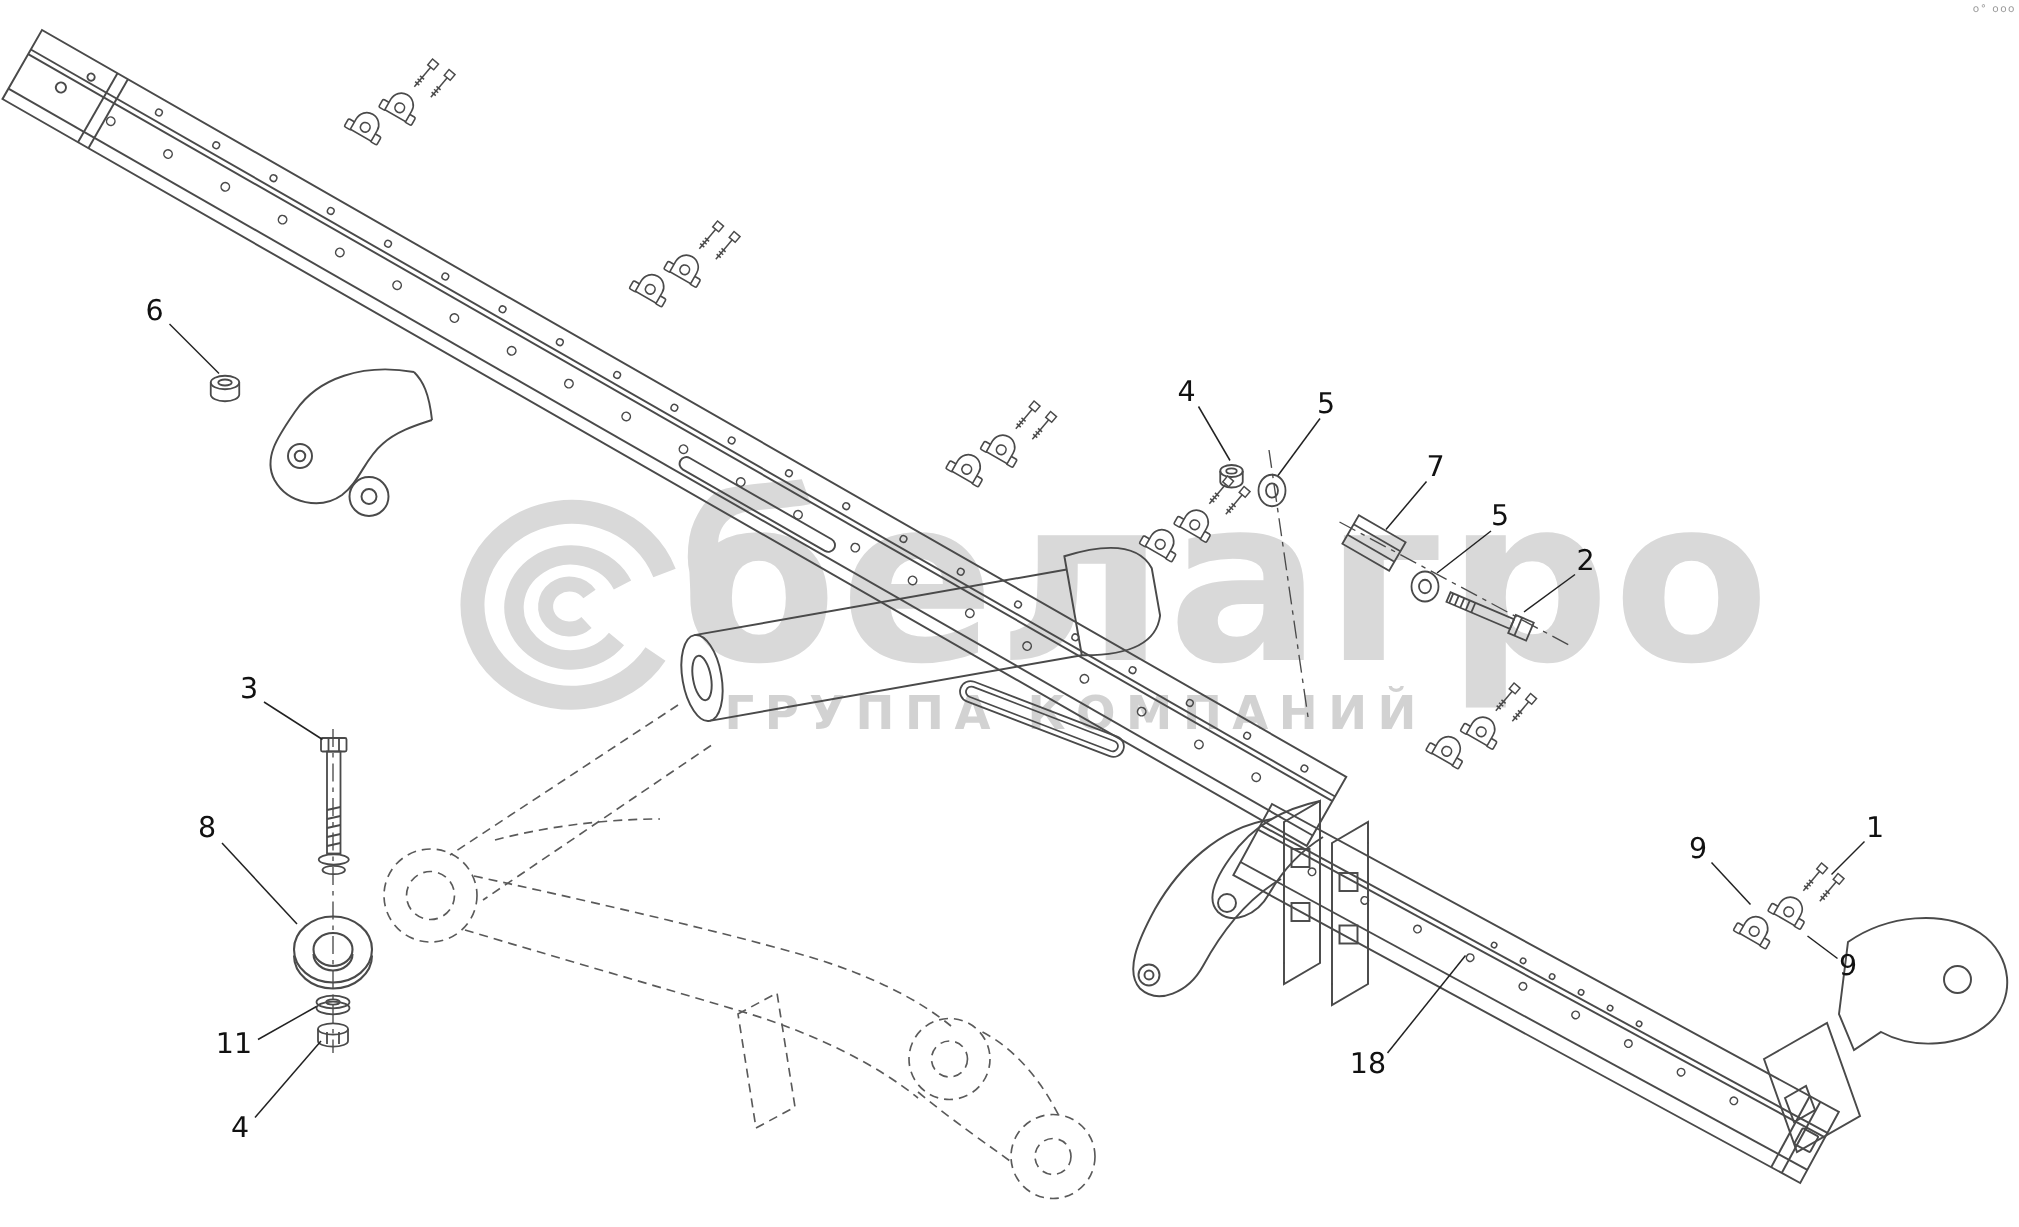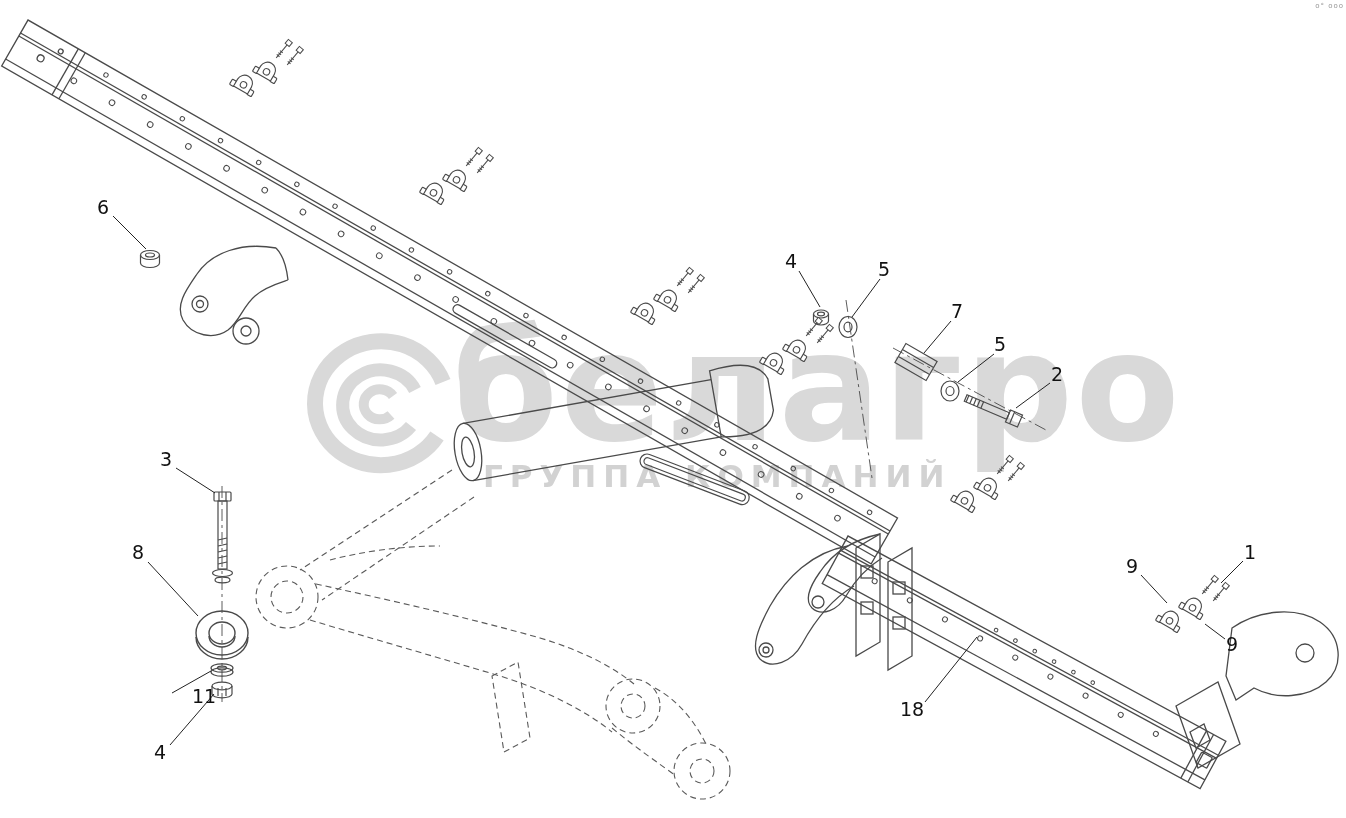--- a/index.html
+++ b/index.html
@@ -330,21 +330,21 @@
 
   <div id="callouts">
       <div class="callout" style="left: 103px; top: 207px;">6</div>
       <div class="callout" style="left: 791px; top: 261px;">4</div>
       <div class="callout" style="left: 884px; top: 269px;">5</div>
       <div class="callout" style="left: 957px; top: 311px;">7</div>
       <div class="callout" style="left: 1000px; top: 344px;">5</div>
       <div class="callout" style="left: 1057px; top: 374px;">2</div>
       <div class="callout" style="left: 166px; top: 459px;">3</div>
       <div class="callout" style="left: 138px; top: 552px;">8</div>
-      <div class="callout" style="left: 156px; top: 696px; margin-left: 48px;">11</div>
+      <div class="callout" style="left: 156px; top: 696px;">11</div>
       <div class="callout" style="left: 160px; top: 752px;">4</div>
       <div class="callout" style="left: 1132px; top: 566px;">9</div>
       <div class="callout" style="left: 1250px; top: 552px;">1</div>
       <div class="callout" style="left: 1232px; top: 644px;">9</div>
       <div class="callout" style="left: 912px; top: 709px;">18</div>
     </div>
 
   <div class="corner">о° ооо</div>
 </div>
 

